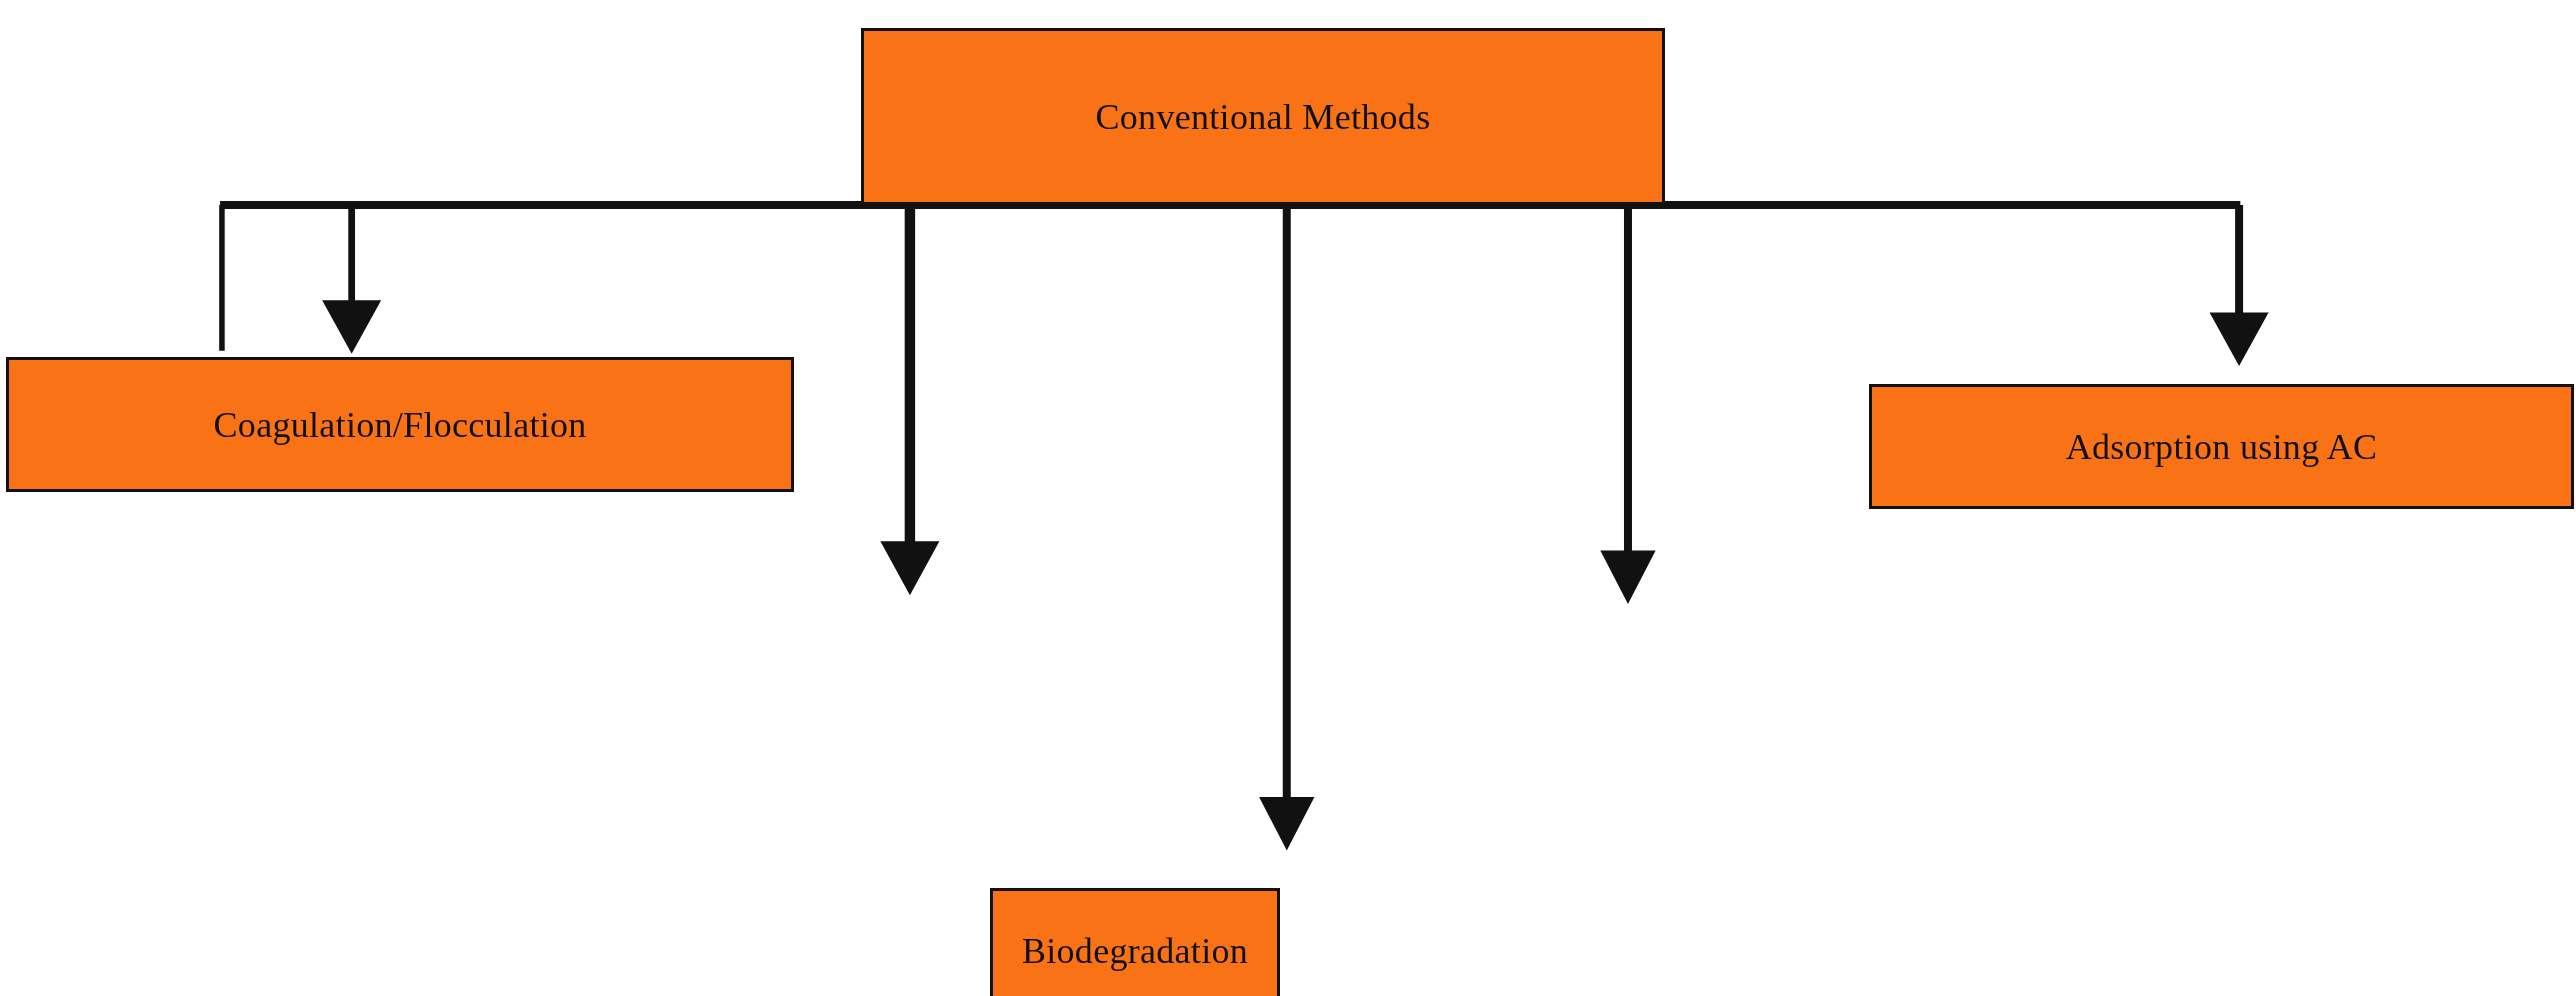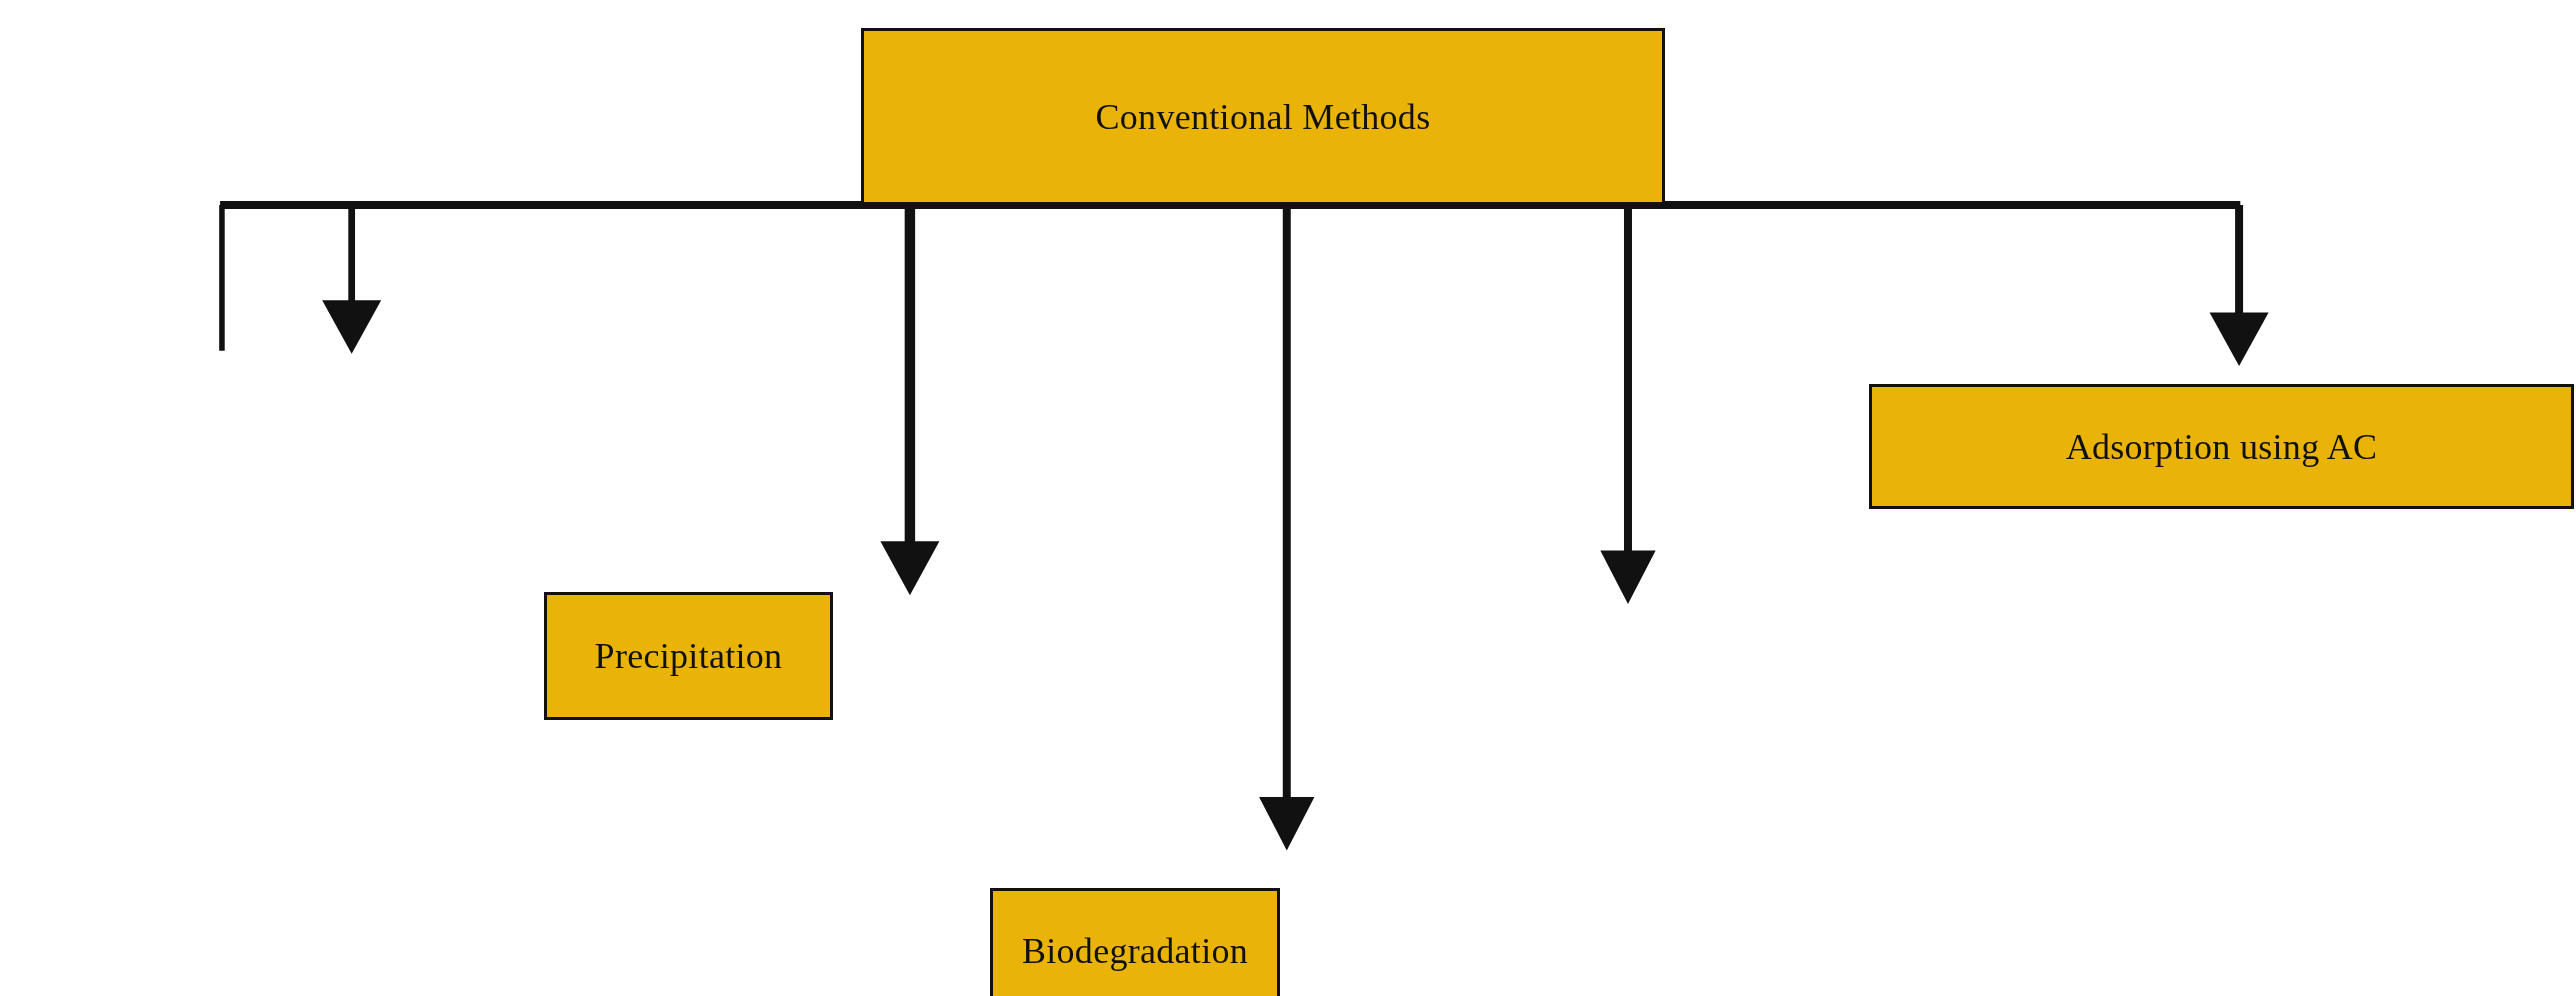--- a/index.html
+++ b/index.html
@@ -12,21 +12,21 @@
     position: relative;
     width: 2576px;
     height: 997px;
     background: #ffffff;
     overflow: hidden;
     font-family: "Liberation Serif", "DejaVu Serif", serif;
   }
   .node {
     position: absolute;
     box-sizing: border-box;
-    background: #eab308;
+    background: #f97316;
     border: 3.1px solid #111111;
     display: flex;
     align-items: center;
     justify-content: center;
     z-index: 3;
   }
   .node-label {
     color: #111111;
     font-family: "Liberation Serif", "DejaVu Serif", serif;
     font-weight: 400;
@@ -78,24 +78,24 @@
     <g>
       <line x1="3642" y1="333" x2="3642" y2="522" stroke="#111111" stroke-width="13"></line>
       <polygon points="3642,595 3594,508 3690,508" fill="#111111"></polygon>
     </g>
   </svg>
 
   <div class="node" style="left:861px; top:28px; width:804px; height:177px;">
     <span class="node-label" style="font-size:36px;">Conventional Methods</span>
   </div>
 
+  <div class="node" style="left:6.1px; top:357px; width:788px; height:135px;">
+    <span class="node-label" style="font-size:36px;">Coagulation/Flocculation</span>
+  </div>
 
-  <div class="node" style="left:544px; top:592px; width:289px; height:128px;">
-    <span class="node-label" style="font-size:36px;">Precipitation</span>
-  </div>
 
   <div class="node" style="left:990px; top:847px; width:290px; height:125px;margin-top:41px;">
     <span class="node-label" style="font-size:36px;">Biodegradation</span>
   </div>
 
 
   <div class="node" style="left:1869px; top:384px; width:705px; height:125px;text-align:right;">
     <span class="node-label" style="font-size:36px;">Adsorption using AC</span>
   </div>
 

